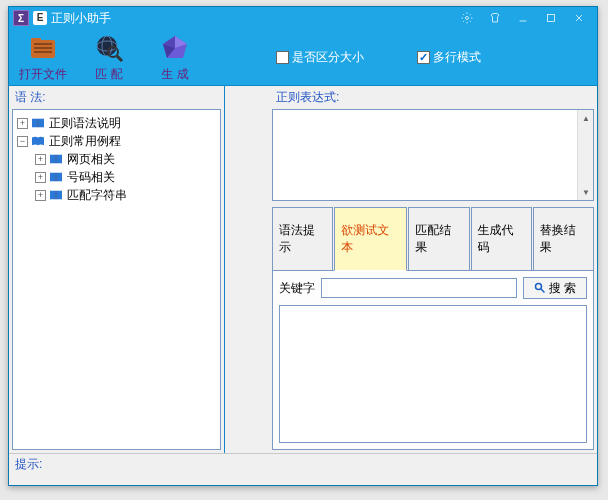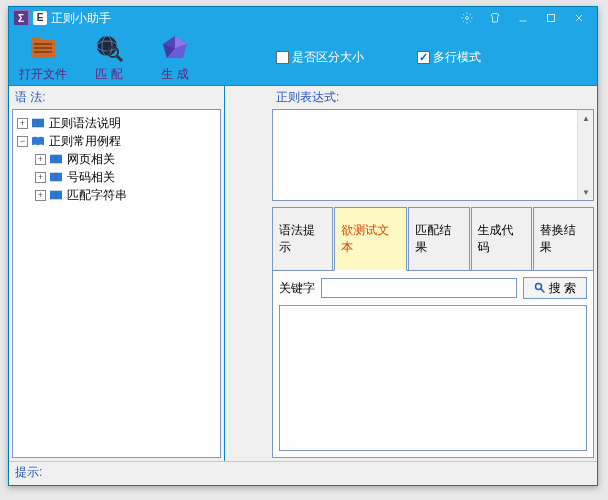--- a/index.html
+++ b/index.html
@@ -37,21 +37,21 @@
   .tabs { display: flex; margin-top: 6px; gap: 1px; }
   .tab { font-size: 12px; padding: 14px 6px; background: #f0f0f0; border: 1px solid #7a9ac4; cursor: pointer; color: #000; }
   .tab.active { color: #d94400; background: #fef9c3; border-bottom: 1px solid #fff; position: relative; z-index: 2; }
   .tab-content { flex: 1; background: #fdfdfd; border: 1px solid #7a9ac4; margin-top: -1px; display: flex; flex-direction: column; padding: 6px; }
   .search-row { display: flex; align-items: center; gap: 6px; }
   .kw-label { font-size: 12px; color: #000; }
   .kw-input { flex: 1; height: 20px; border: 1px solid #7a9ac4; background: #fff; font-size: 12px; padding: 0 3px; outline: none; }
   .search-btn { height: 22px; padding: 0 10px; font-size: 12px; border: 1px solid #7a9ac4; background: #f4f4f4; display: flex; align-items: center; gap: 3px; cursor: pointer; }
   .search-btn svg { width: 12px; height: 12px; }
   .result-area { flex: 1; background: #fff; border: 1px solid #7a9ac4; margin-top: 6px; }
-  .statusbar { height: 24px; background: #f0f0f0; border-top: 1px solid #c8c8c8; font-size: 12px; color: #2456c4; padding: 2px 6px; }
+  .statusbar { height: 32px; background: #f0f0f0; border-top: 1px solid #c8c8c8; font-size: 12px; color: #2456c4; padding: 2px 6px; }
 </style>
 </head>
 <body>
 
 <div class="window">
 
   <div class="titlebar">
     <div class="title-icon">Σ</div>
     <div class="title-e">E</div>
     <span>正则小助手</span>

